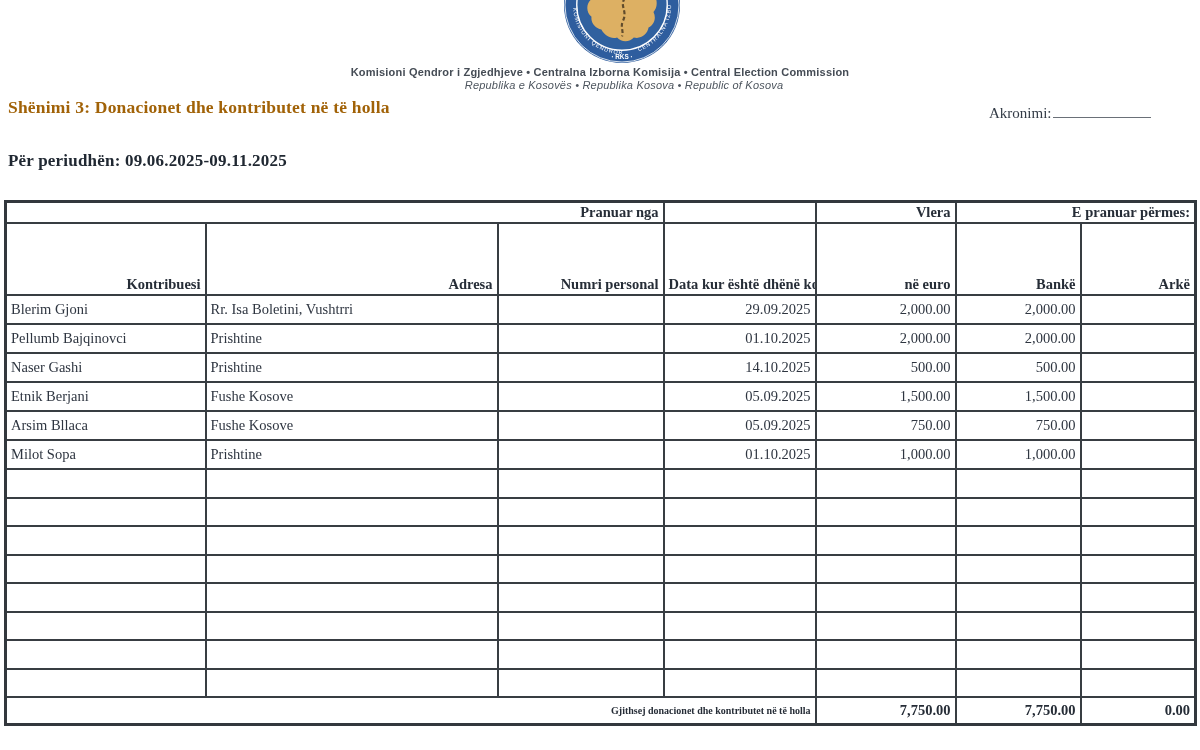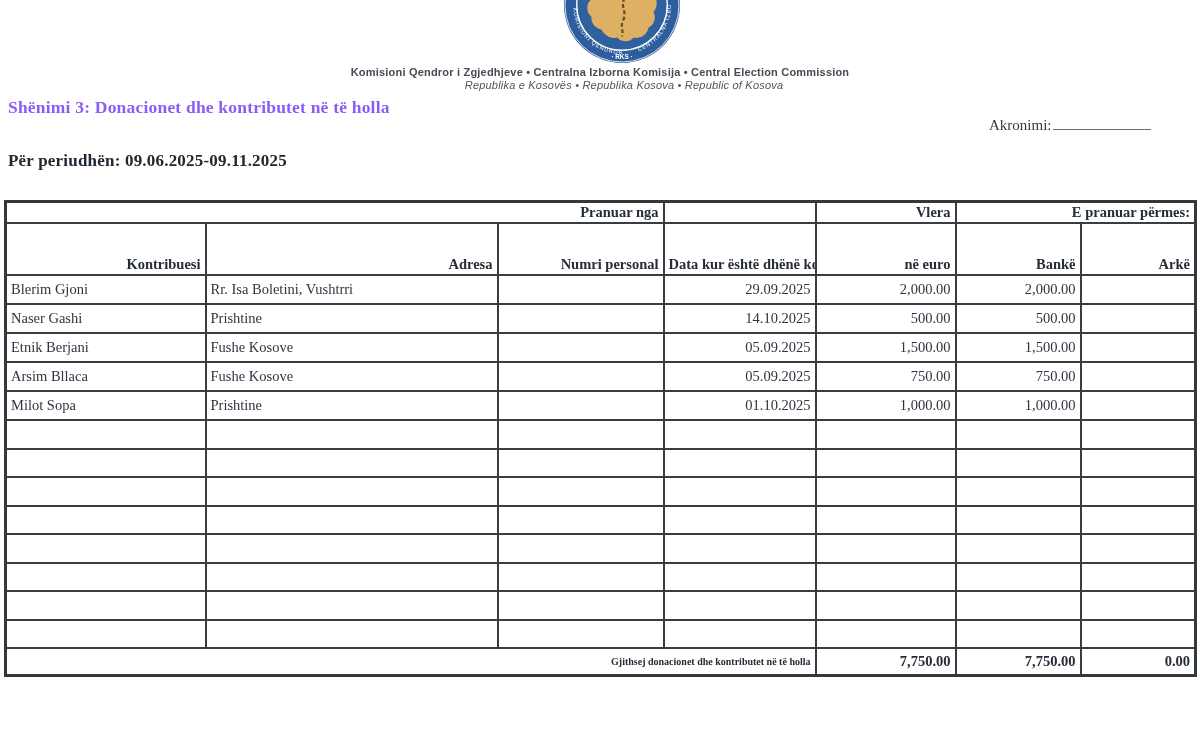--- a/index.html
+++ b/index.html
@@ -18,25 +18,25 @@
     font-size:11px; font-weight:bold; color:#454c55; letter-spacing:.2px;
   }
   .org-line2{
     position:absolute; top:79px; left:0; width:100%; text-align:center;
     font-family:"Liberation Sans","DejaVu Sans",sans-serif;
     font-size:11px; font-style:italic; color:#4d555e; letter-spacing:.2px;padding-left:24px;
   }
   
   .title{
     position:absolute; top:97px; left:8px;
-    font-size:17.5px; font-weight:bold; color:#8b5cf6; letter-spacing:.2px;
+    font-size:17.5px; font-weight:bold; color:#a16207; letter-spacing:.2px;
   }
   .akronimi{
     position:absolute; top:103px; left:989px;
-    font-size:15px; color:#333b46;margin-top:12px;
+    font-size:15px; color:#333b46;
   }
   .akronimi .blank{
     display:inline-block; width:98px; height:14px;
     border-bottom:1.3px solid #6a7078; margin-left:1px;
   }
   .period{
     position:absolute; top:151px; left:8px;
     font-size:17px; font-weight:bold; color:#202832; letter-spacing:.2px;
   }
   
@@ -44,21 +44,21 @@
     position:absolute; left:4px; top:200px; width:1192px;
     border-collapse:collapse; table-layout:fixed;
     font-size:14.5px; color:#2e3540;
   }
   table.don td, table.don th{
     border:2px solid #383d42; overflow:hidden; white-space:nowrap;
     font-weight:normal; padding:1px 4px;
   }
   table.don{border:3px solid #33383d;}
   tr.ghead1{height:20px;}
-  tr.ghead2{height:52px;}
+  tr.ghead2{height:72px;}
   tr.ghead1 th, tr.ghead2 th{font-weight:bold; vertical-align:bottom; color:#262d37;text-align:right;}
   th.c-center{text-align:center;}
   th.c-right{text-align:right;}
   th.c-left{text-align:left;}
   th.wrap{white-space:normal; line-height:1.25; padding-right:4px;}
   tr.drow{height:29px;}
   tr.erow{height:28.5px;}
   td.t-left{text-align:left; padding-left:7px;}
   td.t-right{text-align:right; padding-right:4px;}
   td.t-money{text-align:right; padding-right:14px;}
@@ -140,20 +140,31 @@
         <td class="t-left">Rr. Isa Boletini, Vushtrri</td>
         <td class="np">
             <span class="smudge"></span>
           </td>
         <td class="t-right">29.09.2025</td>
         <td class="t-money">2,000.00</td>
         <td class="t-money">2,000.00</td>
         <td class="t-arke"></td>
       </tr>
       <tr class="drow">
+        <td class="t-left">Pellumb Bajqinovci</td>
+        <td class="t-left">Prishtine</td>
+        <td class="np">
+            <span class="smudge"></span>
+          </td>
+        <td class="t-right">01.10.2025</td>
+        <td class="t-money">2,000.00</td>
+        <td class="t-money">2,000.00</td>
+        <td class="t-arke"></td>
+      </tr>
+      <tr class="drow">
         <td class="t-left">Naser Gashi</td>
         <td class="t-left">Prishtine</td>
         <td class="np">
             <span class="smudge"></span>
           </td>
         <td class="t-right">14.10.2025</td>
         <td class="t-money">500.00</td>
         <td class="t-money">500.00</td>
         <td class="t-arke"></td>
       </tr>

